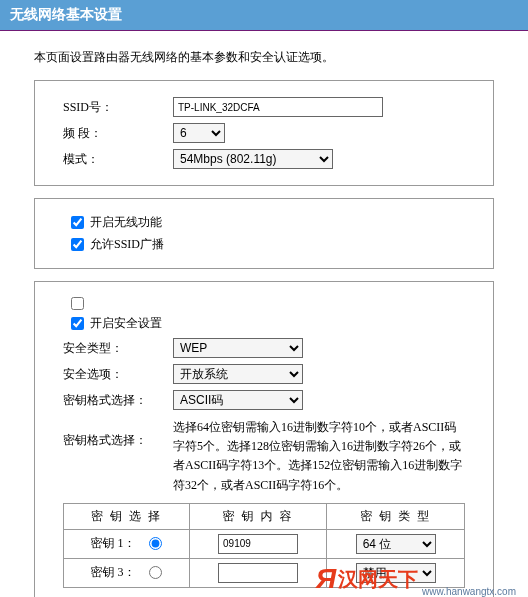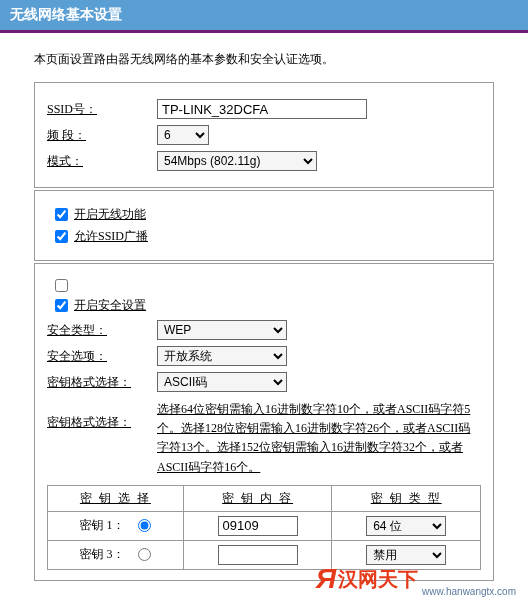--- a/index.html
+++ b/index.html
@@ -1,25 +1,25 @@
 <!DOCTYPE html>
 <html><head>
 <meta charset="utf-8">
 <style>
 * { box-sizing: border-box; margin: 0; padding: 0; }
 body { font-family: SimSun, "宋体", serif; font-size: 12px; background: #fff; }
 .container { width: 528px; height: 597px; position: relative; background: #fff; }
-.title-bar { background: #5a9fd4; color: #fff; padding: 6px 10px; font-size: 14px; font-weight: bold; border-bottom: 3px solid #701a75; }
+.title-bar { background: #5a9fd4; color: #fff; padding: 6px 10px; font-size: 14px; font-weight: bold; border-bottom: 1px solid #701a75; }
 .content { padding: 10px 34px; }
 .intro { margin: 8px 0 14px 0; }
-.panel { border: 1px solid #999; padding: 10px 12px; margin-bottom: 2px; text-decoration: underline; }
+.panel { border: 1px solid #999; padding: 10px 28px; margin-bottom: 12px; }
 .row { display: flex; align-items: center; margin: 6px 0; }
 .label { width: 110px; color: #000; }
 .field { flex: 1; }
-input[type="text"] { border: 1px solid #666; padding: 2px 4px; font-family: Arial, sans-serif; font-size: 13px; height: 20px; }
+input[type="text"] { border: 1px solid #666; padding: 2px 4px; font-family: Arial, sans-serif; font-size: 10px; height: 20px; }
 .ssid-input { width: 210px; }
 select { border: 1px solid #666; background: #f5f5f5; font-family: Arial, sans-serif; font-size: 12px; height: 20px; padding: 1px 2px; }
 .sel-band { width: 52px; }
 .sel-mode { width: 160px; }
 .sel-sectype, .sel-secopt, .sel-keyfmt { width: 130px; }
 .chk-row { display: flex; align-items: center; margin: 5px 0 5px 8px; }
 .chk-row input { margin-right: 6px; }
 .key-desc { display: flex; margin: 8px 0; }
 .key-desc .label { padding-top: 14px; }
 .key-desc .desc { flex: 1; line-height: 1.6; }

